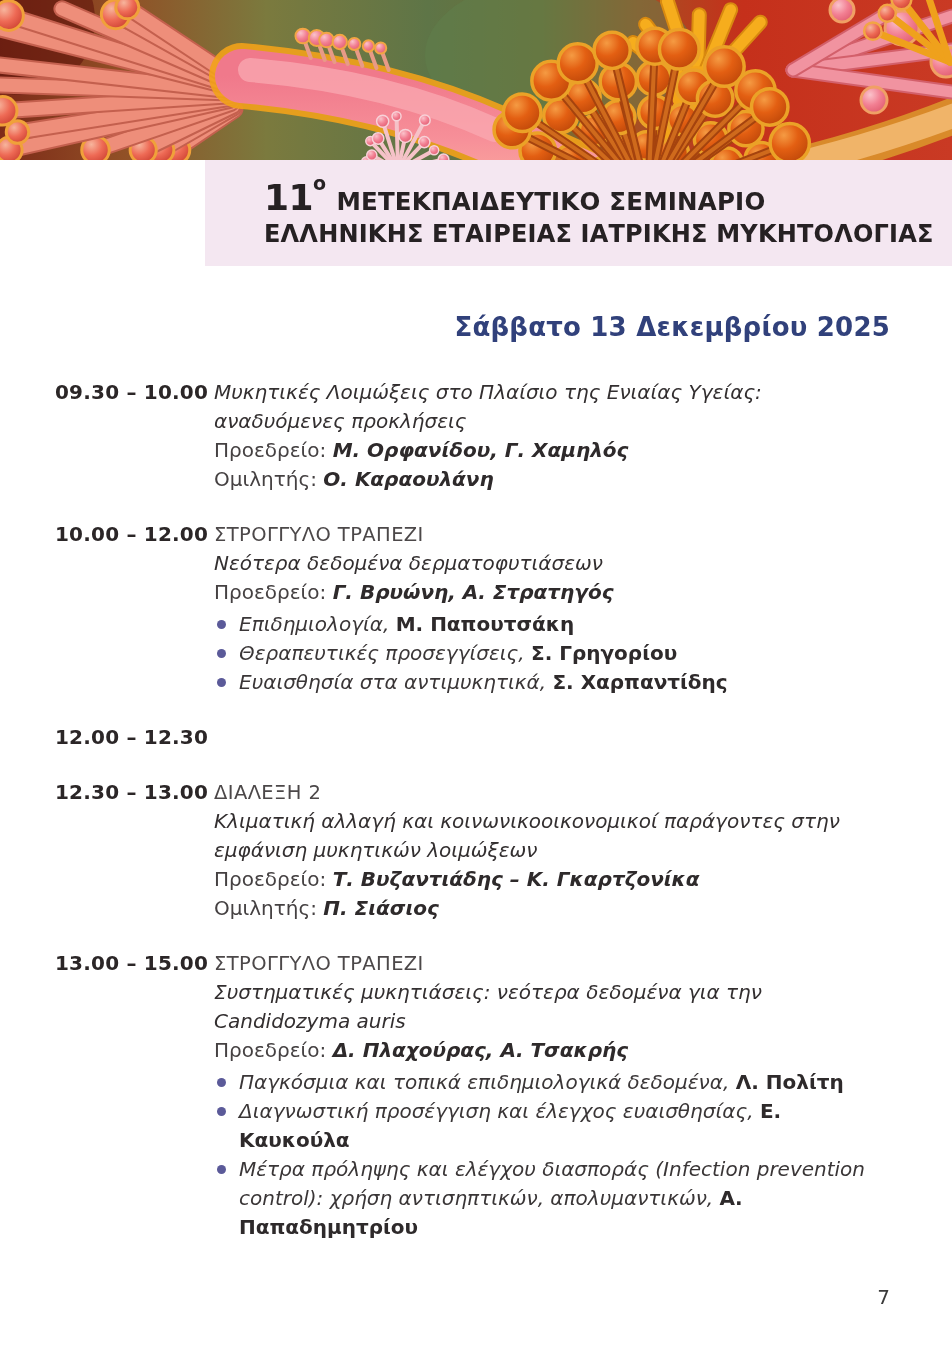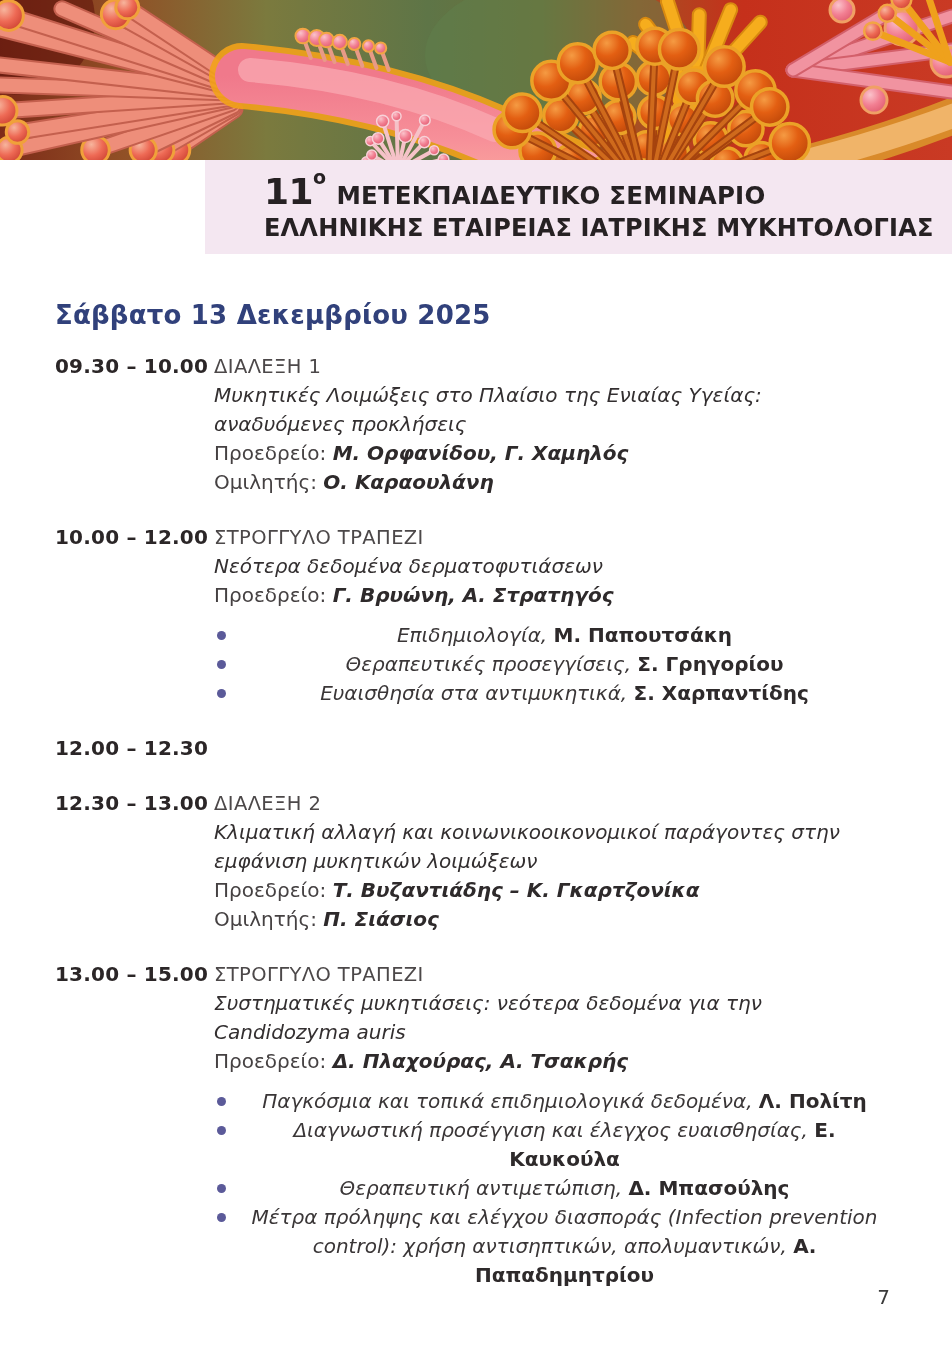--- a/index.html
+++ b/index.html
@@ -9,43 +9,43 @@
   }
   html,body{margin:0;padding:0;background:#888;}
   .page{
     width:952px;height:1361px;margin:0 auto;background:var(--page-bg);
     position:relative;overflow:hidden;
     font-family:"DejaVu Sans","Liberation Sans",sans-serif;
     color:var(--body);
   }
   .header-art{display:block;width:952px;height:160px;}
   .banner{
-    margin-left:205px;height:94px;background:var(--banner-bg);
+    margin-left:205px;height:106px;background:var(--banner-bg);
     display:flex;flex-direction:column;justify-content:center;
     padding-left:59px;box-sizing:border-box;color:var(--banner-text);
   }
   .banner .line1{font-weight:bold;font-size:24.5px;line-height:34px;letter-spacing:.2px;}
   .banner .b-num{font-size:36px;font-weight:bold;letter-spacing:-.5px;}
   .banner .b-ord{font-size:19px;font-weight:bold;position:relative;top:-11px;margin-right:10px;}
   .banner .line2{font-weight:bold;font-size:24px;line-height:30px;letter-spacing:.2px;}
   .content{padding:44px 62px 0 55px;}
   .date-heading{
-    margin:0 0 20px 0;font-size:26px;line-height:34px;font-weight:bold;
-    color:var(--heading);letter-spacing:.2px;
+    margin:0 0 34px 0;font-size:26px;line-height:34px;font-weight:bold;
+    color:var(--heading);letter-spacing:.2px;text-align:right;
   }
   .session{
     display:grid;grid-template-columns:159px 1fr;
     font-size:20px;line-height:29px;margin-bottom:26px;
   }
   .time{font-weight:bold;color:var(--time);letter-spacing:.2px;white-space:nowrap;}
   .type{color:var(--muted);letter-spacing:.4px;font-size:19.5px;}
   .title{font-weight:normal;font-style:italic;color:#332f30;}
   .meta .label{color:var(--body);}
   .meta .names{font-weight:bold;color:var(--names);font-style:italic;}
-  ul.topics{list-style:none;margin:11px 0 0 0;padding:0;text-align:center;}
+  ul.topics{list-style:none;margin:3px 0 0 0;padding:0;}
   ul.topics li{position:relative;padding-left:25px;line-height:29px;}
   ul.topics li::before{
     content:"";position:absolute;left:3px;top:10px;width:9px;height:9px;
     border-radius:50%;background:var(--bullet);
   }
   .topic{font-style:italic;color:#3a3637;}
   .topics .names{font-weight:bold;color:var(--names);}
   .footer-page{
     position:absolute;right:62px;bottom:52px;font-size:20px;color:var(--footer-text);
   }
@@ -308,21 +308,20 @@
     <div class="line1"><span class="b-num">11</span><sup class="b-ord">ο</sup><span>ΜΕΤΕΚΠΑΙΔΕΥΤΙΚΟ ΣΕΜΙΝΑΡΙΟ</span></div>
     <div class="line2">ΕΛΛΗΝΙΚΗΣ ΕΤΑΙΡΕΙΑΣ ΙΑΤΡΙΚΗΣ ΜΥΚΗΤΟΛΟΓΙΑΣ</div>
   </div>
 
   <div class="content">
     <h1 class="date-heading">Σάββατο 13 Δεκεμβρίου 2025</h1>
 
     <section class="session">
       <div class="time">09.30 – 10.00</div>
       <div class="body">
-        <div class="type">ΔΙΑΛΕΞΗ 1</div>
         <div class="title">Μυκητικές Λοιμώξεις στο Πλαίσιο της Ενιαίας Υγείας: αναδυόμενες προκλήσεις</div>
         <div class="meta"><span class="label">Προεδρείο:</span> <span class="names">Μ. Ορφανίδου, Γ. Χαμηλός</span></div>
         <div class="meta"><span class="label">Ομιλητής:</span> <span class="names">Ο. Καραουλάνη</span></div>
       </div>
     </section>
 
     <section class="session">
       <div class="time">10.00 – 12.00</div>
       <div class="body">
         <div class="type">ΣΤΡΟΓΓΥΛΟ ΤΡΑΠΕΖΙ</div>
@@ -352,21 +351,20 @@
 
     <section class="session">
       <div class="time">13.00 – 15.00</div>
       <div class="body">
         <div class="type">ΣΤΡΟΓΓΥΛΟ ΤΡΑΠΕΖΙ</div>
         <div class="title">Συστηματικές μυκητιάσεις: νεότερα δεδομένα για την Candidozyma auris</div>
         <div class="meta"><span class="label">Προεδρείο:</span> <span class="names">Δ. Πλαχούρας, Α. Τσακρής</span></div>
         <ul class="topics">
           <li><span class="topic">Παγκόσμια και τοπικά επιδημιολογικά δεδομένα,</span> <span class="names">Λ. Πολίτη</span></li>
           <li><span class="topic">Διαγνωστική προσέγγιση και έλεγχος ευαισθησίας,</span> <span class="names">Ε. Καυκούλα</span></li>
-          <li><span class="topic">Θεραπευτική αντιμετώπιση,</span> <span class="names">Δ. Μπασούλης</span></li>
           <li><span class="topic">Μέτρα πρόληψης και ελέγχου διασποράς (Infection prevention control): χρήση αντισηπτικών, απολυμαντικών,</span> <span class="names">Α. Παπαδημητρίου</span></li>
         </ul>
       </div>
     </section>
   </div>
 
   <div class="footer-page">7</div>
 </div>
 
 </body></html>

